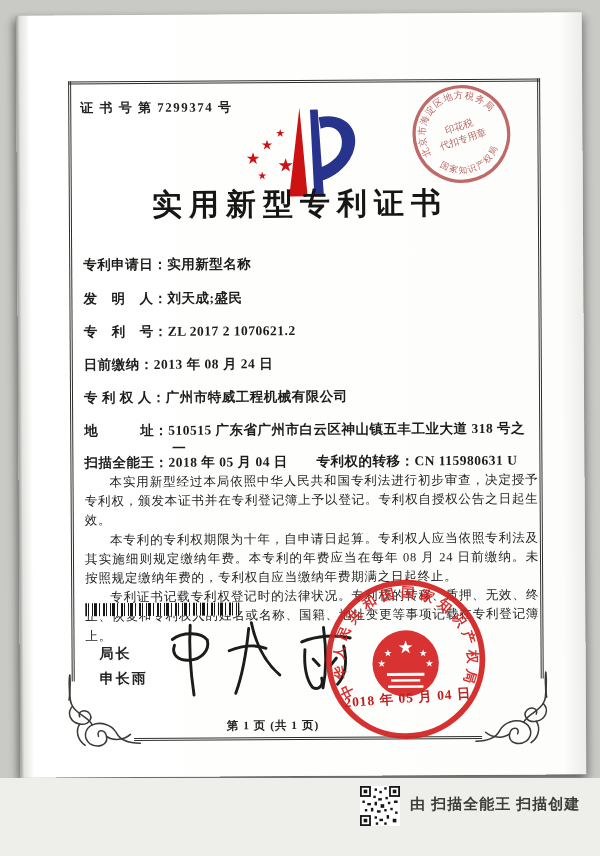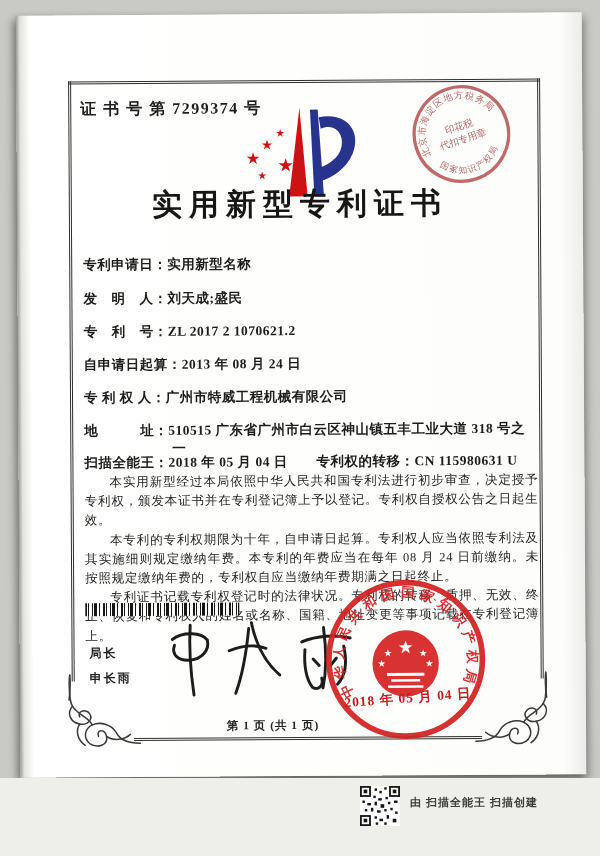--- a/index.html
+++ b/index.html
@@ -19,21 +19,21 @@
   .frame{position:absolute;left:52px;top:66px;right:42px;bottom:36px;}
   .fr-line{position:absolute;}
   .fr-top{left:0;right:0;top:0;border-top:3px double #2e2e2c;}
   .fr-left{left:0;top:0;bottom:60px;width:0;border-left:3px double #2e2e2c;}
   .fr-right{right:0;top:0;bottom:60px;width:0;border-left:3px double #2e2e2c;}
   .fr-bottom{bottom:0;left:62px;right:62px;border-top:3px double #2e2e2c;}
   .flourish{position:absolute;width:80px;height:80px;}
   .flourish.bl{left:-10px;bottom:-12px;}
   .flourish.br{right:-10px;bottom:-12px;transform:scaleX(-1);}
   
-  .cert-no{position:absolute;left:64px;top:84px;font-size:16px;font-weight:700;color:#1f1f1d;letter-spacing:1.5px;}
+  .cert-no{position:absolute;left:64px;top:84px;font-size:13px;font-weight:700;color:#1f1f1d;letter-spacing:1.5px;}
   .logo{position:absolute;left:222px;top:88px;width:128px;height:104px;}
   .tax-stamp{position:absolute;left:392px;top:68px;width:106px;height:106px;transform:rotate(-18deg);opacity:.82;}
   .title{
     position:absolute;left:0;right:0;top:170px;margin:0;text-align:center;
     font-size:30px;font-weight:700;color:#161614;letter-spacing:7px;
   }
   
   .row{position:absolute;left:66px;right:44px;font-size:13.5px;color:#1c1c1a;font-weight:600;}
   .flabel{display:inline-block;letter-spacing:.5px;}
   .fvalue{letter-spacing:.5px;}
@@ -44,38 +44,38 @@
   .paras p{margin:0;font-size:12.5px;line-height:19.2px;letter-spacing:.8px;text-indent:2em;text-align:justify;font-weight:500;}
   
   .barcode{
     position:absolute;left:66px;top:588px;width:154px;height:13px;
     background:repeating-linear-gradient(90deg,
       #161616 0 2px,#fff 2px 3px,#161616 3px 4px,#fff 4px 7px,
       #161616 7px 8px,#fff 8px 9px,#161616 9px 12px,#fff 12px 14px,
       #161616 14px 15px,#fff 15px 18px);
   }
   
-  .sig-label{position:absolute;left:70px;font-size:12px;font-weight:700;color:#222;
+  .sig-label{position:absolute;left:80px;font-size:14px;font-weight:700;color:#222;
     font-family:"Liberation Sans","DejaVu Sans",sans-serif;letter-spacing:2px;text-align:center;}
   .sig-title{top:630px;}
   .sig-name{top:655px;}
   .signature{position:absolute;left:138px;top:598px;width:204px;height:92px;transform:rotate(-2deg);}
   
   .seal{position:absolute;left:303px;top:563px;width:166px;height:166px;opacity:.93;}
   .seal-date{
     position:absolute;left:298px;top:676px;width:180px;text-align:center;
     font-size:13.5px;font-weight:700;color:#c41d1d;letter-spacing:1px;transform:rotate(-4deg);
   }
   
   .page-info{position:absolute;left:0;right:0;top:704px;text-align:center;transform:translateX(-30px);
     font-size:11.5px;color:#242422;font-weight:600;letter-spacing:1px;}
   
   .scan-strip{position:absolute;left:0;top:778px;width:600px;height:78px;background:#eeeeea;}
   .qr{position:absolute;left:360px;top:8px;width:40px;height:40px;}
-  .scan-text{position:absolute;left:410px;top:17px;font-size:11px;color:#3c3c3a;font-weight:600;
+  .scan-text{position:absolute;left:410px;top:17px;font-size:15px;color:#3c3c3a;font-weight:600;
     font-family:"Liberation Sans","DejaVu Sans",sans-serif;letter-spacing:1px;}
   svg text{font-family:"Liberation Serif","DejaVu Serif",serif;}
 </style>
 </head>
 <body>
 
 <div>
   <div class="page">
 
     <div class="frame">
@@ -141,21 +141,21 @@
     <div class="row" style="top:241px">
       <span class="flabel">专利申请日：</span><span class="fvalue">实用新型名称</span>
     </div>
     <div class="row" style="top:275px">
       <span class="flabel">发　明　人：</span><span class="fvalue">刘天成;盛民</span>
     </div>
     <div class="row" style="top:308px">
       <span class="flabel">专　利　号：</span><span class="fvalue">ZL 2017 2 1070621.2</span>
     </div>
     <div class="row" style="top:341px">
-      <span class="flabel">自申请日起算：</span><span class="fvalue">2013 年 08 月 24 日</span>
+      <span class="flabel">日前缴纳：</span><span class="fvalue">2013 年 08 月 24 日</span>
     </div>
     <div class="row" style="top:374px">
       <span class="flabel">专 利 权 人：</span><span class="fvalue">广州市特威工程机械有限公司</span>
     </div>
     <div class="row" style="top:407px">
       <span class="flabel">地　　　址：</span><span class="fvalue">510515 广东省广州市白云区神山镇五丰工业大道 318 号之</span>
       <span class="addr2 fvalue">一</span>
     </div>
     <div class="row" style="top:439px">
       <span class="flabel">扫描全能王：</span><span class="fvalue">2018 年 05 月 04 日</span>

